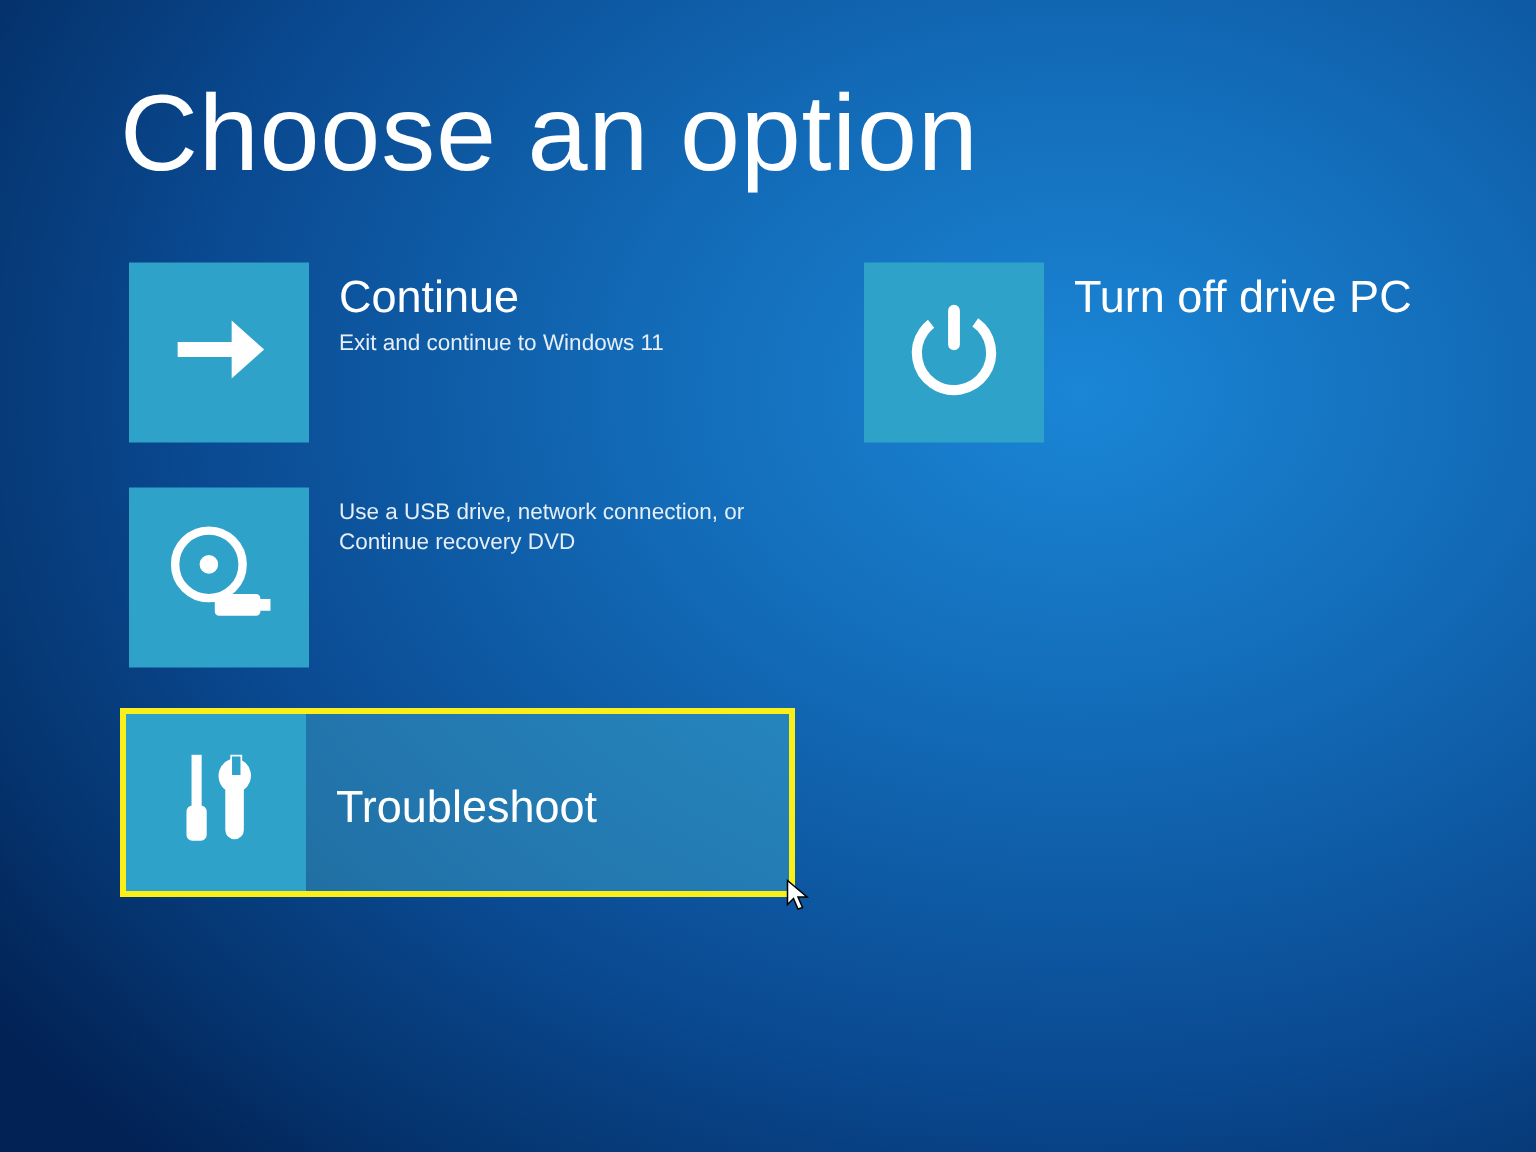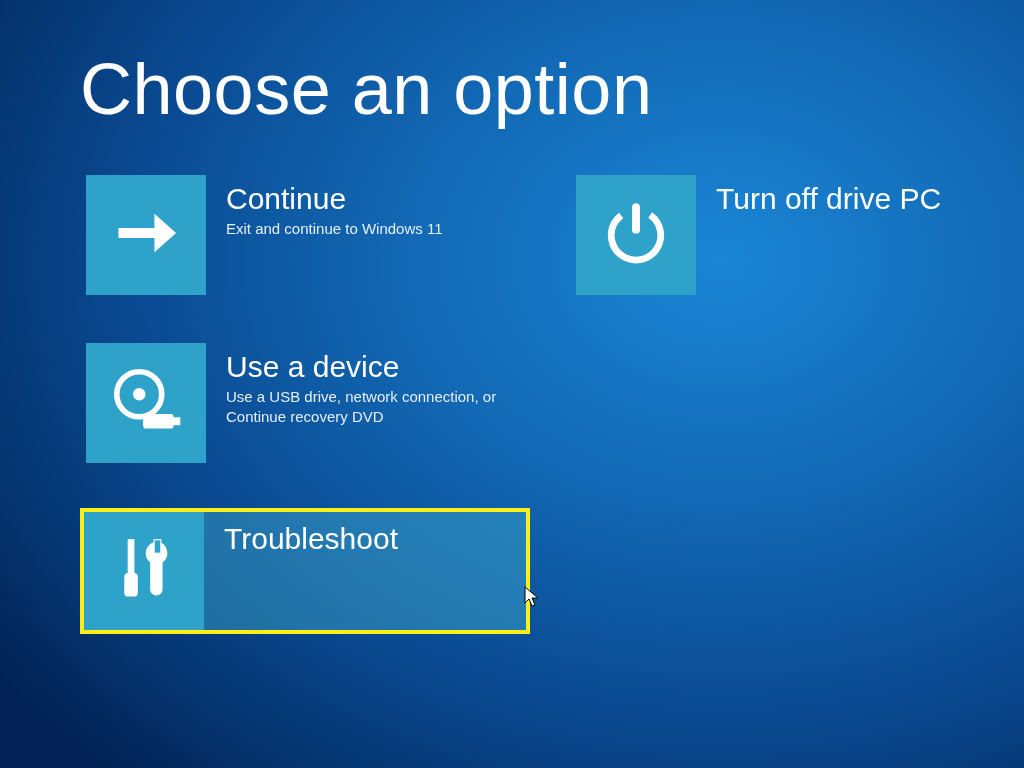--- a/index.html
+++ b/index.html
@@ -22,21 +22,21 @@
     font-weight: 200;
     letter-spacing: 0.5px;
     margin-bottom: 42px;
     color: #fff;
   }
   .columns {
     display: flex;
     flex-direction: row;
     gap: 40px;
   }
-  .col { display: flex; flex-direction: column; gap: 42px; }
+  .col { display: flex; flex-direction: column; gap: 24px; }
 
   .option {
     width: 450px;
     height: 126px;
     display: flex;
     flex-direction: row;
     align-items: stretch;
     cursor: default;
     position: relative;
   }
@@ -64,20 +64,21 @@
   .option .desc {
     font-size: 15px;
     font-weight: 400;
     line-height: 1.35;
     color: #e6eef6;
     max-width: 290px;
   }
   .option.highlight {
     border: 4px solid #faef19;
     background: rgba(65,170,205,0.45);
+    align-items: center;
   }
   .option.highlight .tile { margin: 0; width: 120px; height: 118px; }
 
   
   .icon { display: block; }
   .icon svg { width: 72px; height: 72px; fill: #fff; stroke: #fff; }
 
   
   .cursor {
     position: absolute;
@@ -116,21 +117,20 @@
           <span class="icon">
             <svg viewBox="0 0 64 64">
               <circle cx="26" cy="26" r="20" fill="none" stroke="#fff" stroke-width="5"></circle>
               <circle cx="26" cy="26" r="5" fill="#fff"></circle>
               <rect x="30" y="44" width="26" height="12" rx="2" fill="#fff"></rect>
               <rect x="56" y="47" width="6" height="6" fill="#fff"></rect>
             </svg>
           </span>
         </div>
         <div class="text">
-          <div class="label">Use a device</div>
           <div class="desc">Use a USB drive, network connection, or Continue recovery DVD</div>
         </div>
       </div>
 
       <div class="option highlight">
         <div class="tile">
           <span class="icon">
             <svg viewBox="0 0 64 64">
 
               <rect x="18" y="6" width="5" height="30" fill="#fff"></rect>

